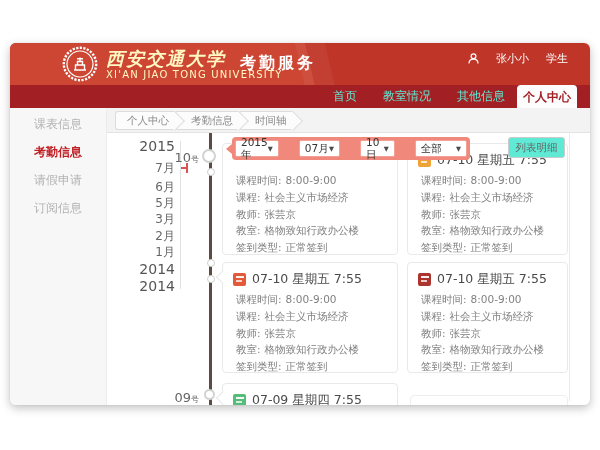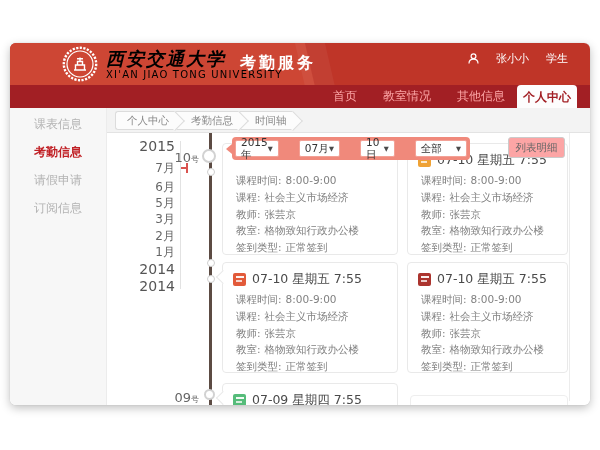--- a/index.html
+++ b/index.html
@@ -9,31 +9,31 @@
     background:#fff; border-radius:6px; overflow:hidden;
     box-shadow:0 3px 10px rgba(0,0,0,.25), 0 0 1px rgba(0,0,0,.2); }
 
   
   .hdr { position:absolute; left:0; top:0; width:100%; height:42px; background:#bf3528; overflow:hidden; }
   .hdr-stripe { position:absolute; left:-50px; top:-4px; width:350px; height:52px;
     background:#cd4634; transform:skewX(13deg); }
   .hdr-stripe2 { position:absolute; left:290px; top:-4px; width:30px; height:52px;
     background:rgba(255,255,255,.05); transform:skewX(13deg); }
   .logo { position:absolute; left:52px; top:3px; width:36px; height:36px; }
-  .univ-block { position:absolute; left:96px; top:5px; color:#000000; }
+  .univ-block { position:absolute; left:96px; top:5px; color:#fef9c3; }
   .univ-cn { font-size:18px; font-weight:bold; font-style:italic; letter-spacing:2px; line-height:22px; }
   .univ-en { font-size:10px; letter-spacing:1.2px; line-height:9px; }
   .app-title { position:absolute; left:230px; top:10px; color:#fff; font-size:16px;
     font-weight:bold; letter-spacing:3px; }
   .user-box { position:absolute; right:22px; top:8px; display:flex; align-items:center;
     gap:17px; color:#fff; font-size:11px; }
 
   
   .navbar { position:absolute; left:0; top:42px; width:100%; height:23px; background:#a21f24; }
-  .nav-item { position:absolute; top:0; height:23px; line-height:23px; color:#fca5a5;
+  .nav-item { position:absolute; top:0; height:23px; line-height:23px; color:#5eead4;
     font-size:12px; cursor:pointer; }
   .nav-home { left:323px; } .nav-class { left:373px; } .nav-other { left:447px; }
   .nav-tab-active { position:absolute; left:507px; top:0; width:60px; height:23px;
     background:#fdfdfd; border-radius:4px 4px 0 0; color:#a21f24; font-weight:bold;
     font-size:12px; text-align:center; line-height:24px; cursor:pointer; }
 
   
   .content { position:absolute; left:0; top:65px; right:0; bottom:0; background:#fff; }
   .sidebar { position:absolute; left:0; top:0; width:97px; height:100%;
     background:#f7f7f7; border-right:1px solid #ececec; padding-top:2px; }
@@ -80,21 +80,21 @@
   .filterbar { position:absolute; left:125px; top:4px; width:238px; height:23px;
     background:#f0897b; border-radius:4px; display:flex; align-items:center;
     padding:0 3px; gap:20px; z-index:6; }
   .filterbar::before { content:""; position:absolute; left:-6px; top:7px; width:0; height:0;
     border-top:5px solid transparent; border-bottom:5px solid transparent; border-right:6px solid #f0897b; }
   .fselect { background:#fff; border:1px solid #f3a196; border-radius:2px; height:17px;
     display:flex; align-items:center; justify-content:space-between; padding:0 5px;
     font-size:10.5px; color:#333; cursor:pointer; }
   .fs-year { width:61px; } .fs-month { width:57px; } .fs-day { width:47px; } .fs-type { width:74px; }
   .caret { font-size:6.5px; color:#4a4a4a; }
-  .listbtn { position:absolute; left:401px; top:4px; width:57px; height:21px; background:#fca5a5;
+  .listbtn { position:absolute; left:401px; top:4px; width:57px; height:21px; background:#5eead4;
     border:1px solid #cbcbcb; border-radius:3px; font-size:10.5px; color:#666;
     text-align:center; line-height:19px; cursor:pointer; z-index:6; }
 
   
   .card { position:absolute; background:#fff; border:1px solid #e9e9e9; border-radius:4px;
     padding:7px 10px; z-index:3; }
   .card.tail::before { content:""; position:absolute; left:-5.5px; top:9px; width:9px; height:9px;
     background:#fff; border-left:1px solid #e9e9e9; border-bottom:1px solid #e9e9e9;
     transform:rotate(45deg); }
   .c-r1l { left:115px; top:10px;  width:176px; height:112px; }

